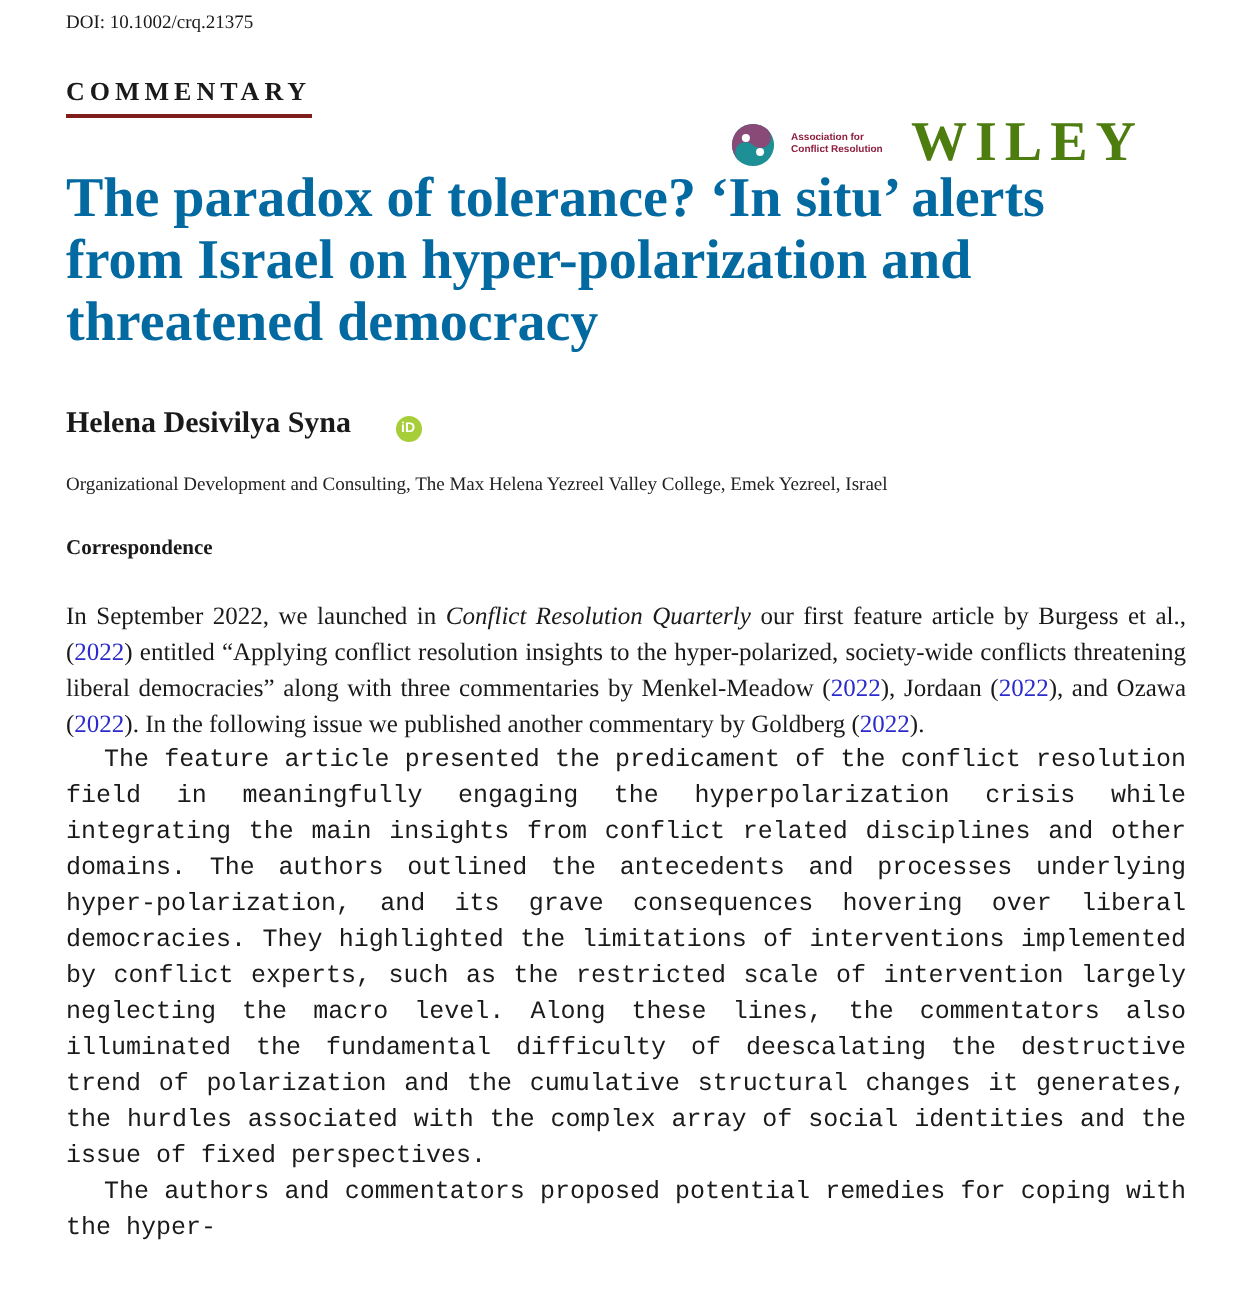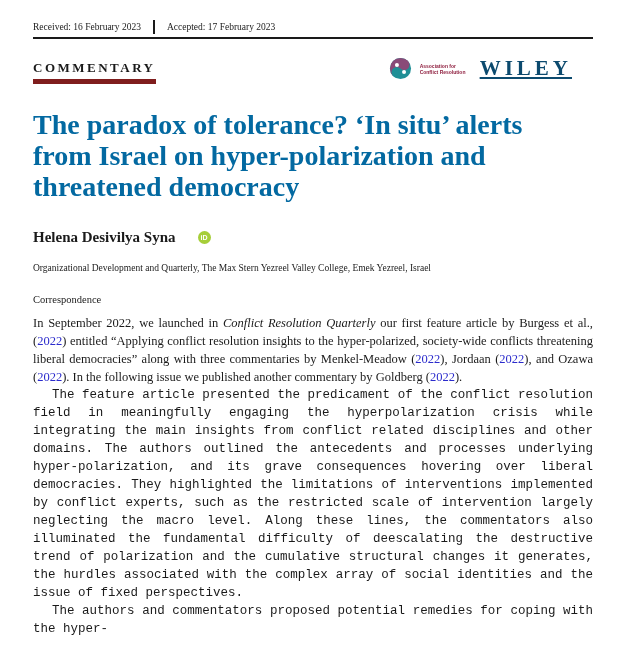--- a/index.html
+++ b/index.html
@@ -39,78 +39,74 @@
   }
   .acr-logo{width:23px;height:23px;}
   .acr-name{
     font-family:"Liberation Sans", sans-serif;
     font-size:5px;line-height:6px;font-weight:bold;
     color:var(--society-text);
     width:46px;
   }
   .wiley{
     font-family:"Liberation Serif", serif;
-    font-weight:600;font-size:21px;letter-spacing:4px;
-    color:#0c4a6e;margin-left:6px;text-decoration:underline;
+    font-weight:600;font-size:28px;letter-spacing:4px;
+    color:#4d7c0f;margin-left:6px;
   }
   
   .category{
     display:inline-block;
     margin-top:21px;
     font-size:13px;font-weight:bold;letter-spacing:2.5px;
     padding-bottom:3px;
-    border-bottom:5px solid #7f1d1d;
+    border-bottom:2px solid #7f1d1d;
   }
   
   .title{
     margin-top:25px;
     width:522px;
     font-size:28px;font-weight:bold;
     line-height:31px;
     color:#0369a1;
   }
   
-  .author-row{margin-top:27px;display:flex;align-items:center;gap:22px;}
+  .author-row{margin-top:27px;display:flex;align-items:flex-end;gap:22px;}
   .author-name{font-size:15px;font-weight:bold;}
   .orcid{
     width:13px;height:13px;border-radius:50%;
     background:var(--orcid-green);
     color:#fff;
     font-family:"Liberation Sans", sans-serif;
     font-size:7px;font-weight:bold;
     display:inline-flex;align-items:center;justify-content:center;
     cursor:pointer;
   }
   .affiliation{margin-top:17px;font-size:9.5px;color:#222;}
   
   .correspondence{margin-top:19px;width:545px;font-size:10px;line-height:15px;}
-  .correspondence .head{font-weight:normal;font-size:10.5px;margin-bottom:7px;}
+  .correspondence .head{font-weight:bold;font-size:10.5px;margin-bottom:17px;}
   .email-line{margin-top:0;}
   a.plain-link, .cite-link{color:var(--link-blue);text-decoration:none;cursor:pointer;}
   
   .body-text{
     width:560px;
     font-size:12.5px;line-height:18px;
     text-align:justify;
   }
   .body-text p{margin:0;}
   .body-text p.indent{text-indent:19px;font-family:Liberation Mono, monospace;}
   .italic{font-style:italic;}
 </style>
 </head>
 <body>
 
 <div class="page">
 
-  <div class="dates-row">
-    <span class="date">Received: 16 February 2023</span>
-    <span class="v-divider"></span>
-    <span class="date">Accepted: 17 February 2023</span>
-  </div>
 
+  <div class="doi-line">DOI: 10.1002/crq.21375</div>
 
   <div class="brand-block">
     <svg class="acr-logo" viewBox="0 0 24 24">
       <circle cx="12" cy="12" r="11" fill="#1f8f96"></circle>
       <path d="M 19.78 4.22 A 11 11 0 0 0 4.22 19.78 Z" fill="#8a4a78"></path>
       <circle cx="15.9" cy="8.1" r="5.5" fill="#8a4a78"></circle>
       <circle cx="8.1" cy="15.9" r="5.5" fill="#1f8f96"></circle>
       <circle cx="8.3" cy="8.3" r="2.1" fill="#ffffff"></circle>
       <circle cx="15.7" cy="15.7" r="2.1" fill="#ffffff"></circle>
     </svg>
@@ -125,21 +121,21 @@
     <span class="category">COMMENTARY</span>
   </div>
 
   <h1 class="title">The paradox of tolerance? ‘In situ’ alerts from Israel on hyper-polarization and threatened democracy</h1>
 
   <div class="author-row">
     <span class="author-name">Helena Desivilya Syna</span>
     <span class="orcid">iD</span>
   </div>
 
-  <div class="affiliation">Organizational Development and Quarterly, The Max Stern Yezreel Valley College, Emek Yezreel, Israel</div>
+  <div class="affiliation">Organizational Development and Consulting, The Max Helena Yezreel Valley College, Emek Yezreel, Israel</div>
 
   <div class="correspondence">
     <div class="head">Correspondence</div>
   </div>
 
   <div class="body-text">
       <p class=""><span>In September 2022, we launched in </span><span class="italic">Conflict Resolution Quarterly</span><span> our first feature article by Burgess et al., (</span><span class="cite-link">2022</span><span>) entitled “Applying conflict resolution insights to the hyper-polarized, society-wide conflicts threatening liberal democracies” along with three commentaries by Menkel-Meadow (</span><span class="cite-link">2022</span><span>), Jordaan (</span><span class="cite-link">2022</span><span>), and Ozawa (</span><span class="cite-link">2022</span><span>). In the following issue we published another commentary by Goldberg (</span><span class="cite-link">2022</span><span>).</span></p>
       <p class="indent"><span>The feature article presented the predicament of the conflict resolution field in meaningfully engaging the hyperpolarization crisis while integrating the main insights from conflict related disciplines and other domains. The authors outlined the antecedents and processes underlying hyper-polarization, and its grave consequences hovering over liberal democracies. They highlighted the limitations of interventions implemented by conflict experts, such as the restricted scale of intervention largely neglecting the macro level. Along these lines, the commentators also illuminated the fundamental difficulty of deescalating the destructive trend of polarization and the cumulative structural changes it generates, the hurdles associated with the complex array of social identities and the issue of fixed perspectives.</span></p>
       <p class="indent"><span>The authors and commentators proposed potential remedies for coping with the hyper-</span></p>
     </div>

